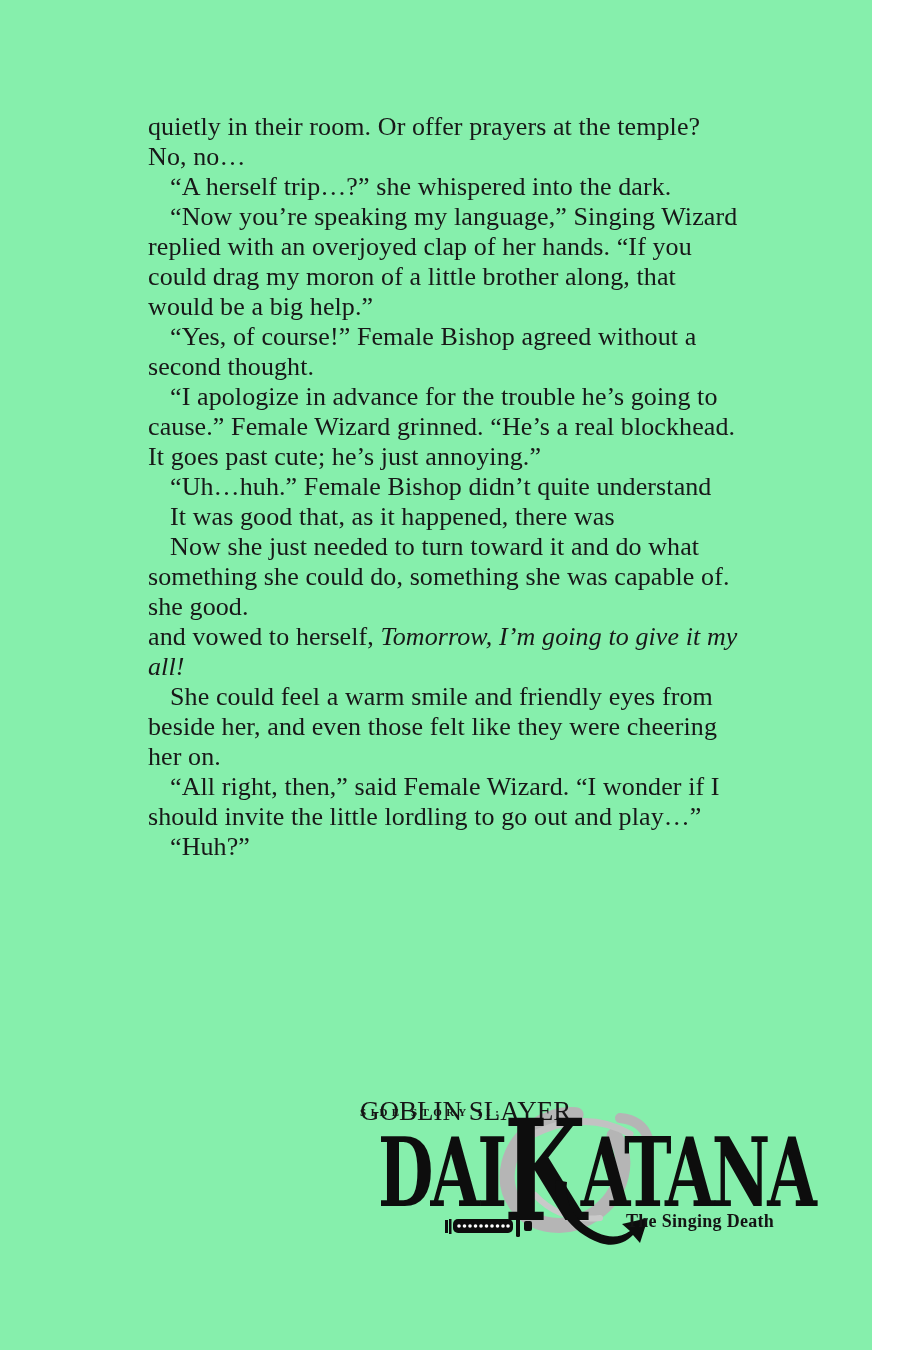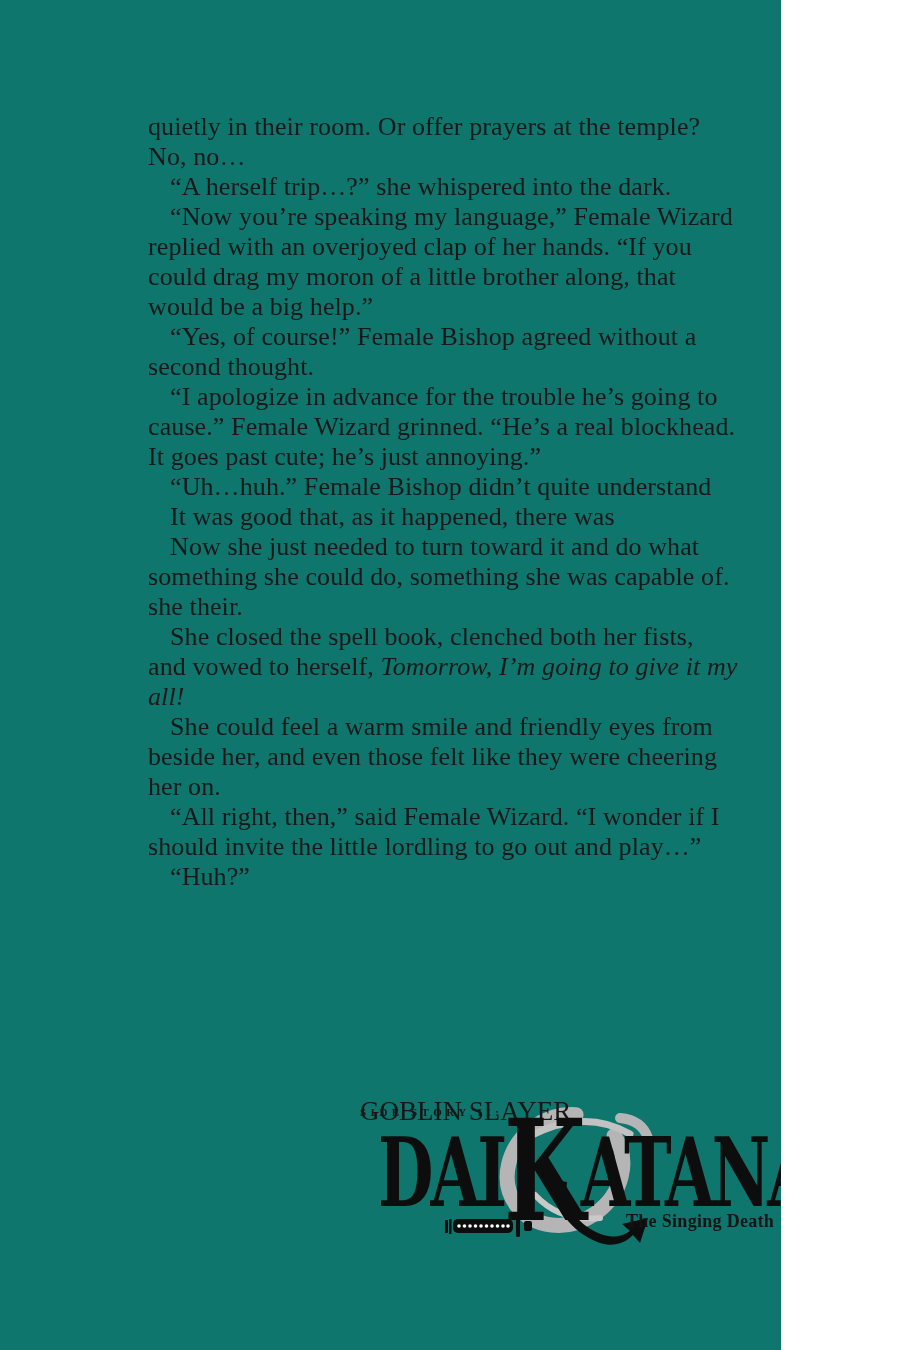--- a/index.html
+++ b/index.html
@@ -1,20 +1,20 @@
 <!DOCTYPE html>
 <html><head>
 <meta charset="utf-8">
 <style>
   html, body { margin: 0; padding: 0; background: #ffffff; }
   .page {
     position: relative;
-    width: 781px;
+    width: 872px;
     height: 1350px;
-    background: #0f766e;
+    background: #86efac;
     overflow: hidden;
     font-family: "Liberation Serif", "DejaVu Serif", serif;
   }
 
   
   .text-block {
     position: absolute;
     left: 148px;
     top: 112px;
     width: 656px;
@@ -116,35 +116,34 @@
 </style>
 </head>
 <body>
 
 <div class="page">
 
   <div class="text-block" id="text-block">
       <div class="line"><span>quietly in their room. Or offer prayers at the temple?</span></div>
       <div class="line"><span>No, no…</span></div>
       <div class="line indent"><span>“A herself trip…?” she whispered into the dark.</span></div>
-      <div class="line indent"><span>“Now you’re speaking my language,” Female Wizard</span></div>
+      <div class="line indent"><span>“Now you’re speaking my language,” Singing Wizard</span></div>
       <div class="line"><span>replied with an overjoyed clap of her hands. “If you</span></div>
       <div class="line"><span>could drag my moron of a little brother along, that</span></div>
       <div class="line"><span>would be a big help.”</span></div>
       <div class="line indent"><span>“Yes, of course!” Female Bishop agreed without a</span></div>
       <div class="line"><span>second thought.</span></div>
       <div class="line indent"><span>“I apologize in advance for the trouble he’s going to</span></div>
       <div class="line"><span>cause.” Female Wizard grinned. “He’s a real blockhead.</span></div>
       <div class="line"><span>It goes past cute; he’s just annoying.”</span></div>
       <div class="line indent"><span>“Uh…huh.” Female Bishop didn’t quite understand</span></div>
       <div class="line indent"><span>It was good that, as it happened, there was</span></div>
       <div class="line indent"><span>Now she just needed to turn toward it and do what</span></div>
       <div class="line"><span>something she could do, something she was capable of.</span></div>
-      <div class="line"><span>she their.</span></div>
-      <div class="line indent"><span>She closed the spell book, clenched both her fists,</span></div>
+      <div class="line"><span>she good.</span></div>
       <div class="line"><span>and vowed to herself, </span><span class="italic">Tomorrow, I’m going to give it my</span></div>
       <div class="line"><span class="italic">all!</span></div>
       <div class="line indent"><span>She could feel a warm smile and friendly eyes from</span></div>
       <div class="line"><span>beside her, and even those felt like they were cheering</span></div>
       <div class="line"><span>her on.</span></div>
       <div class="line indent"><span>“All right, then,” said Female Wizard. “I wonder if I</span></div>
       <div class="line"><span>should invite the little lordling to go out and play…”</span></div>
       <div class="line indent"><span>“Huh?”</span></div>
     </div>
 

